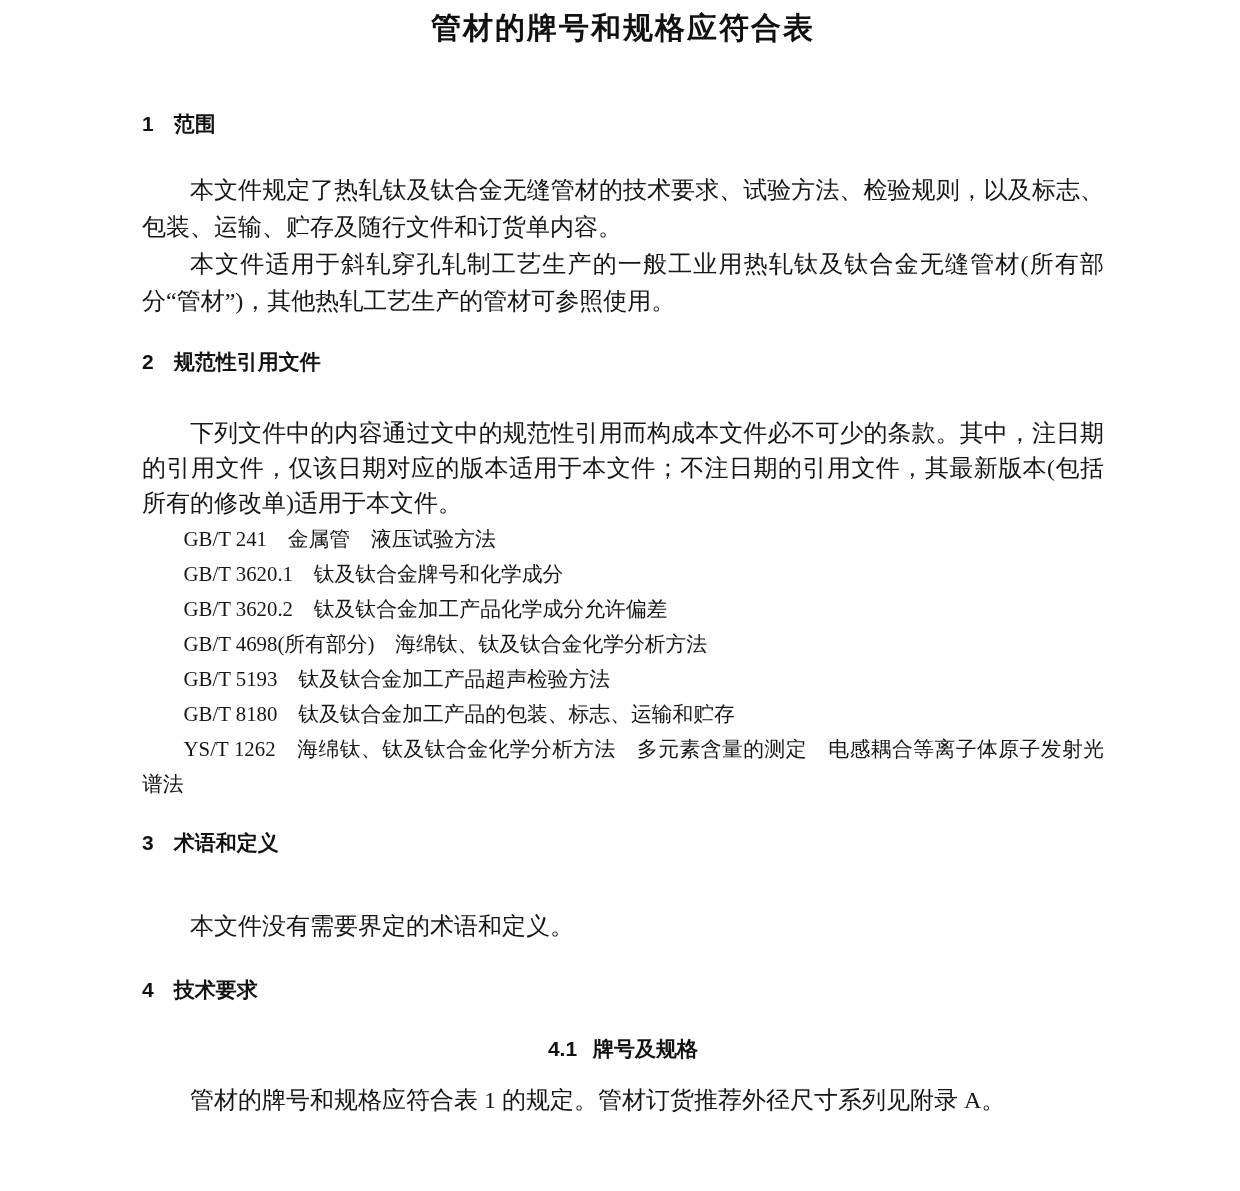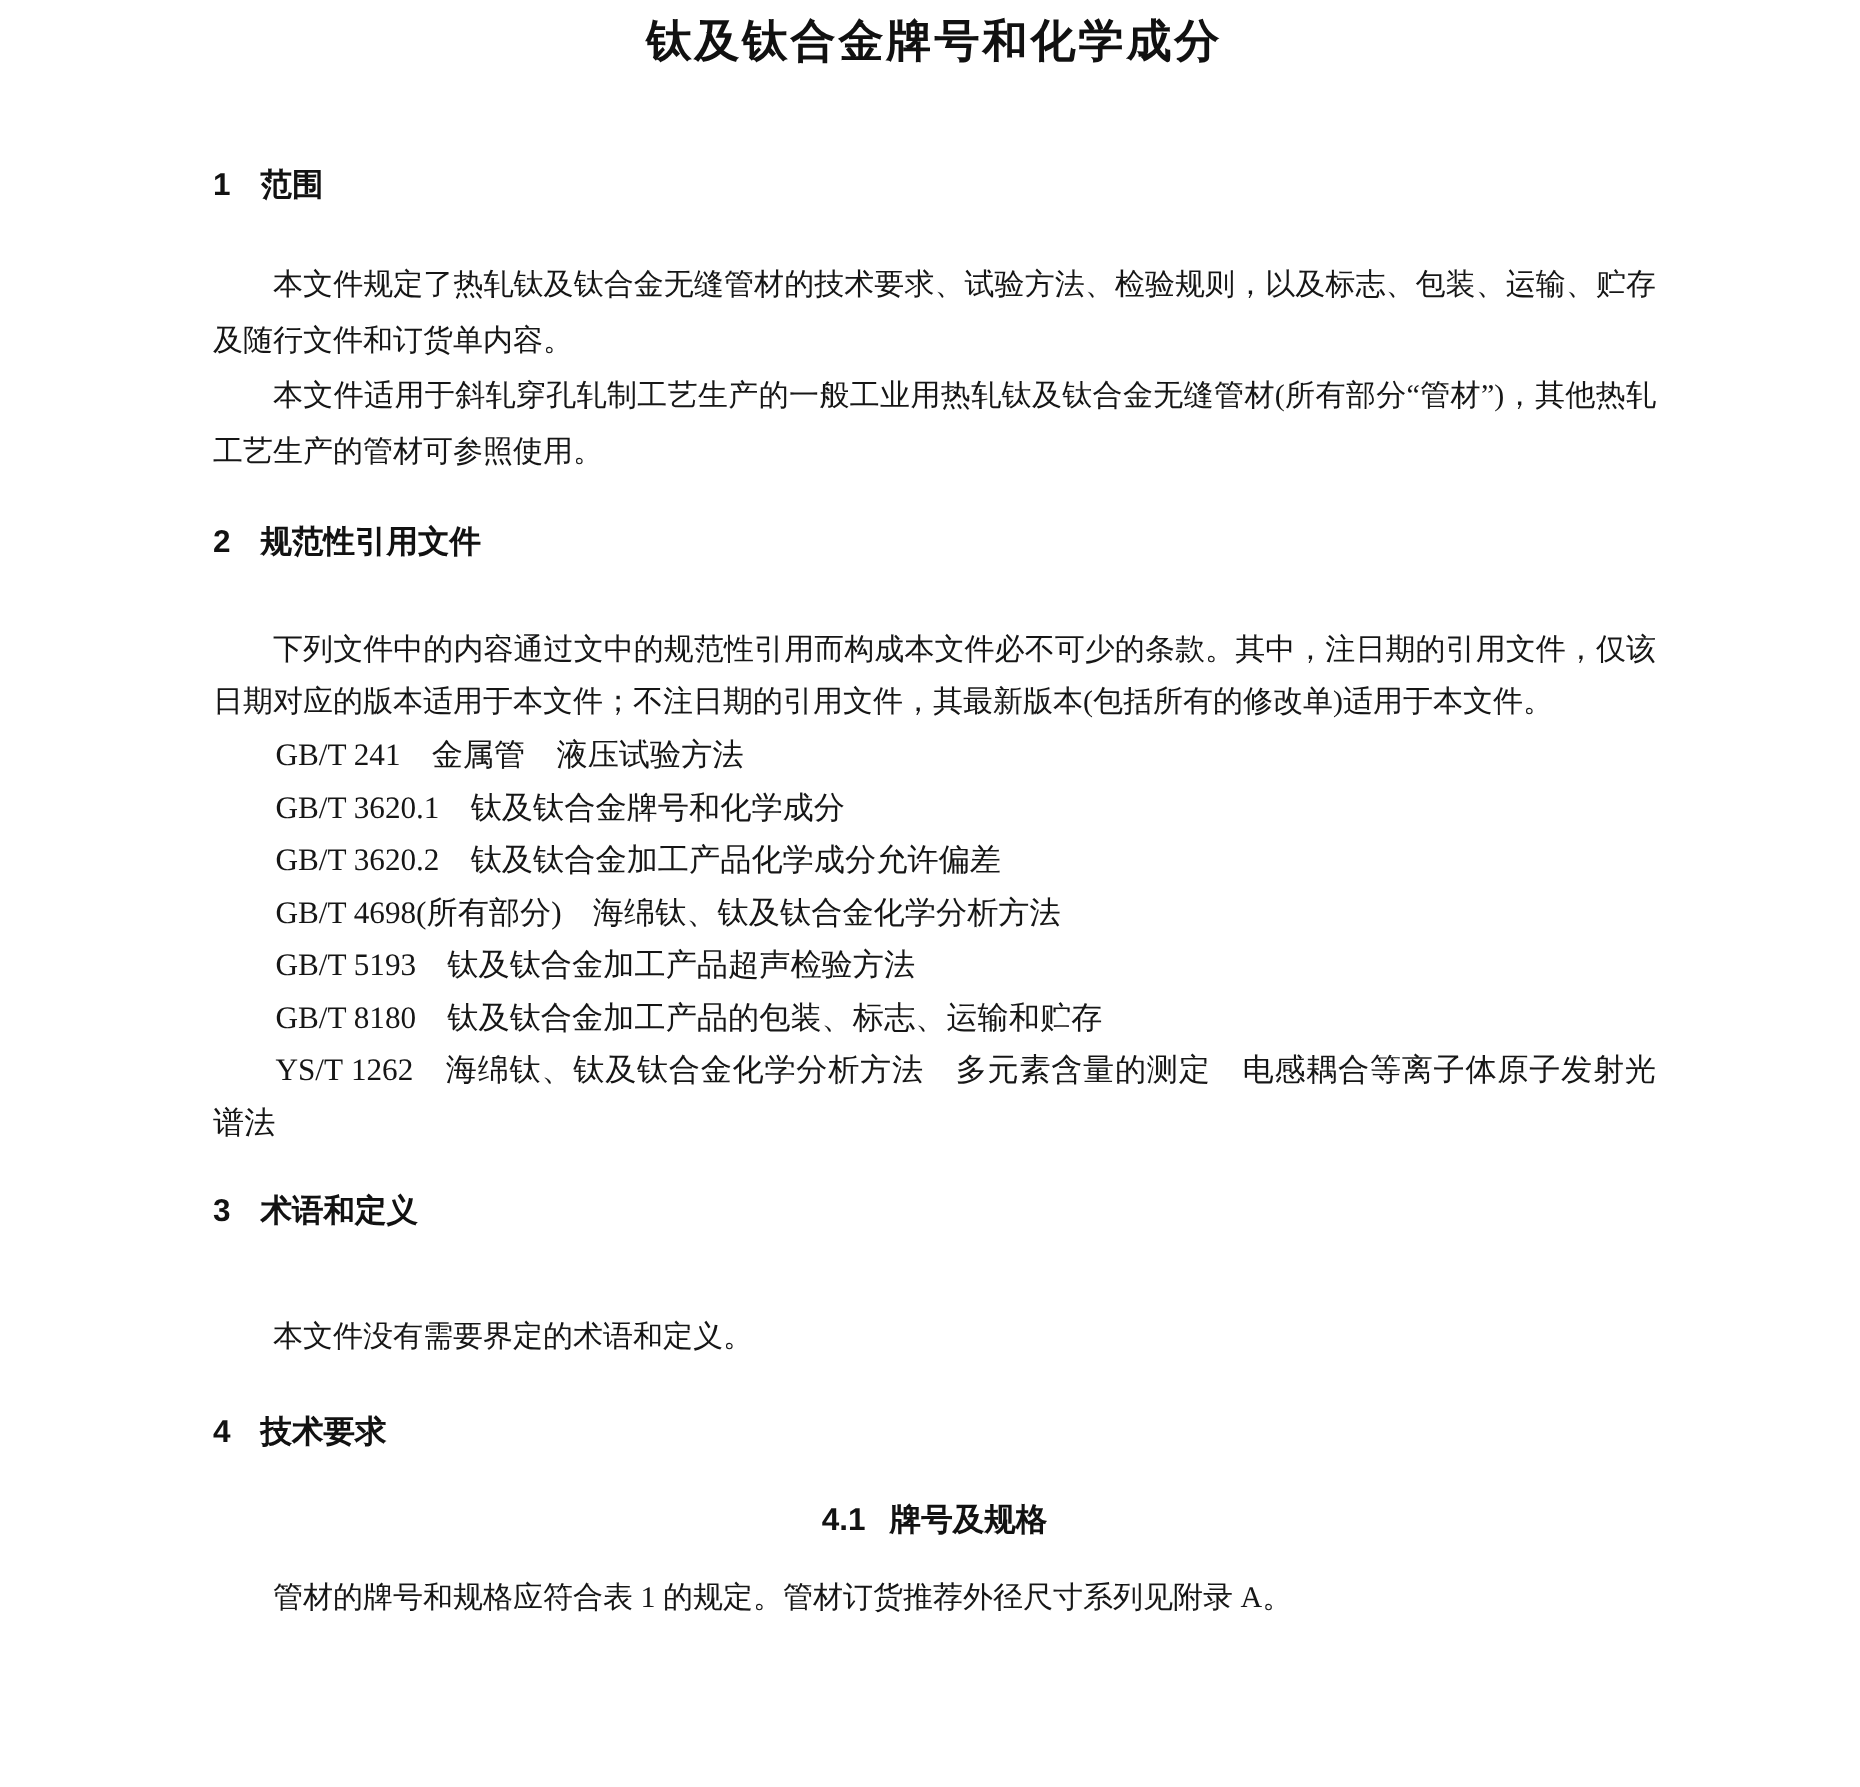--- a/index.html
+++ b/index.html
@@ -30,21 +30,21 @@
     font-weight: bold;
     font-size: 21px;
     line-height: 24px;
     display: flex;
     color: #121212;
   }
   .sec-heading .sec-num { margin-right: 20px; flex: 0 0 auto; }
   .sec-heading.sub .sec-num { margin-right: 16px; }
 
   .para {
-    font-size: 20px;
+    font-size: 24px;
     line-height: 37px;
     text-indent: 2em;
     text-align: justify;
     color: #161616;
   }
   .para.tight { line-height: 35px; }
 
   .ref {
     font-size: 20.8px;
     line-height: 35px;
@@ -63,21 +63,21 @@
   .gap-h4    { margin-top: 34px; }
   .gap-h41   { margin-top: 35px; justify-content: center; }
   .gap-p5    { margin-top: 22px; }
 </style>
 </head>
 <body>
 
 <div class="page">
   <div class="content">
 
-    <div class="doc-title">钛及钛合金牌号和化学成分</div>
+    <div class="doc-title">管材的牌号和规格应符合表</div>
 
     <div class="sec-heading gap-h1">
       <span class="sec-num">1</span>
       <span>范围</span>
     </div>
     <p class="para gap-p1">本文件规定了热轧钛及钛合金无缝管材的技术要求、试验方法、检验规则，以及标志、包装、运输、贮存及随行文件和订货单内容。</p>
     <p class="para">本文件适用于斜轧穿孔轧制工艺生产的一般工业用热轧钛及钛合金无缝管材(所有部分“管材”)，其他热轧工艺生产的管材可参照使用。</p>
 
     <div class="sec-heading gap-h2">
       <span class="sec-num">2</span>

